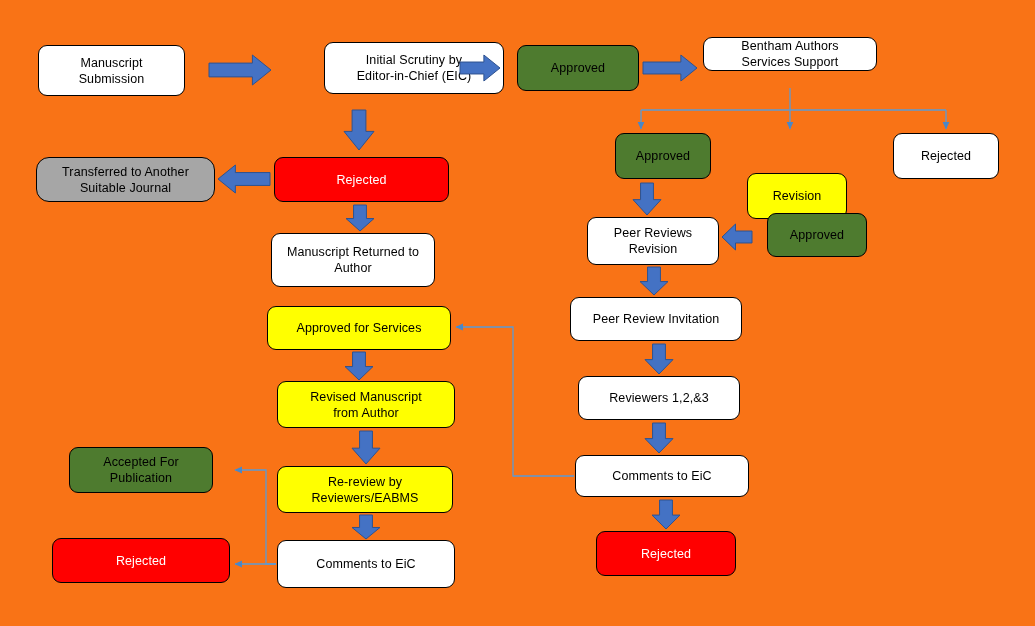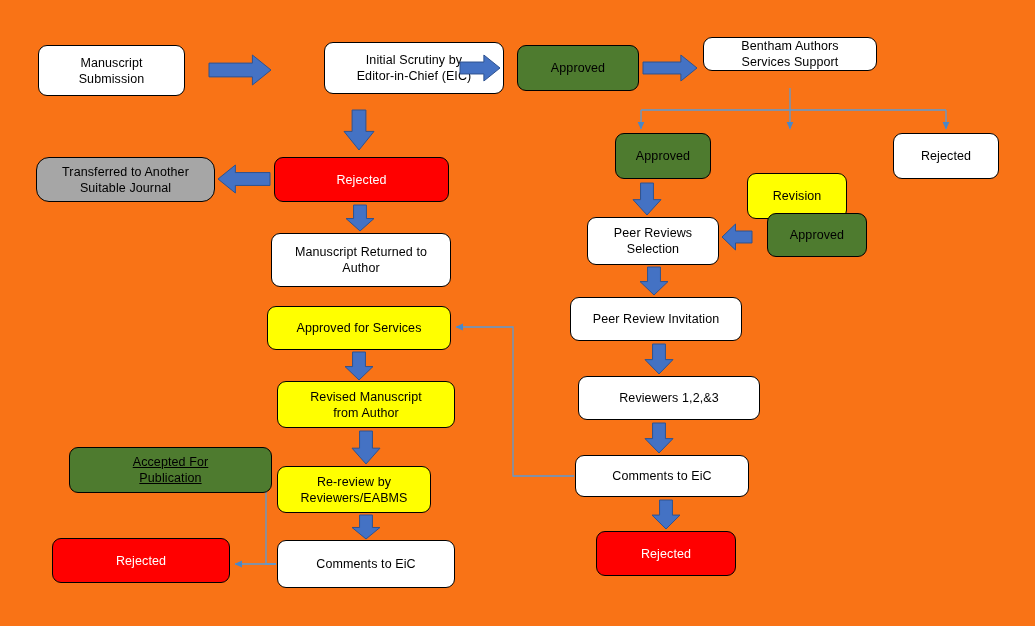--- a/index.html
+++ b/index.html
@@ -95,34 +95,34 @@
 Editor-in-Chief  (EIC)</div>
       <div class="node rounded fill-green" style="left: 500px; top: 45px; width: 122px; height: 46px;">Approved</div>
       <div class="node rounded fill-white" style="left: 703px; top: 37px; width: 174px; height: 34px;">Bentham Authors
 Services  Support</div>
       <div class="node rounded fill-green" style="left: 598px; top: 133px; width: 96px; height: 46px;">Approved</div>
       <div class="node rounded fill-yellow" style="left: 747px; top: 133px; width: 100px; height: 46px; margin-top: 40px;">Revision</div>
       <div class="node rounded fill-white" style="left: 893px; top: 133px; width: 106px; height: 46px;">Rejected</div>
       <div class="node rounded fill-red" style="left: 274px; top: 157px; width: 175px; height: 45px;">Rejected</div>
       <div class="node sharp fill-gray" style="left: 36px; top: 157px; width: 179px; height: 45px; border-radius: 13px;">Transferred  to Another
 Suitable Journal</div>
-      <div class="node rounded fill-white" style="left: 271px; top: 233px; width: 180px; height: 54px;">Manuscript Returned to
+      <div class="node rounded fill-white" style="left: 271px; top: 233px; width: 164px; height: 54px;">Manuscript Returned to
 Author</div>
       <div class="node rounded fill-white" style="left: 587px; top: 217px; width: 132px; height: 48px;">Peer Reviews
-Selection</div>
+Revision</div>
       <div class="node rounded fill-green" style="left: 750px; top: 213px; width: 100px; height: 44px;">Approved</div>
       <div class="node rounded fill-white" style="left: 570px; top: 297px; width: 172px; height: 44px; border-radius: 9px;">Peer Review Invitation</div>
       <div class="node rounded fill-yellow" style="left: 267px; top: 306px; width: 184px; height: 44px;">Approved  for Services</div>
-      <div class="node rounded fill-white" style="left: 578px; top: 376px; width: 182px; height: 44px;">Reviewers  1,2,&amp;3</div>
+      <div class="node rounded fill-white" style="left: 578px; top: 376px; width: 162px; height: 44px;">Reviewers  1,2,&amp;3</div>
       <div class="node rounded fill-yellow" style="left: 277px; top: 381px; width: 178px; height: 47px;">Revised  Manuscript
 from Author</div>
       <div class="node rounded fill-white" style="left: 575px; top: 455px; width: 174px; height: 42px;">Comments to EiC</div>
-      <div class="node rounded fill-green" style="left: 52px; top: 447px; width: 203px; height: 46px; text-decoration: underline;">Accepted For
+      <div class="node rounded fill-green" style="left: 52px; top: 447px; width: 144px; height: 46px;">Accepted For
 Publication</div>
-      <div class="node rounded fill-yellow" style="left: 277px; top: 466px; width: 154px; height: 47px;">Re-review  by
+      <div class="node rounded fill-yellow" style="left: 277px; top: 466px; width: 176px; height: 47px;">Re-review  by
 Reviewers/EABMS</div>
       <div class="node rounded fill-red" style="left: 596px; top: 531px; width: 140px; height: 45px;">Rejected</div>
       <div class="node rounded fill-red" style="left: 52px; top: 538px; width: 178px; height: 45px;">Rejected</div>
       <div class="node rounded fill-white" style="left: 277px; top: 540px; width: 178px; height: 48px;">Comments to EiC</div>
     </div>
   <div id="arrows-layer">
       <div class="blockarrow" style="left: 209px; top: 55px; width: 62px; height: 30px;">
         <svg width="62" height="30" viewBox="0 0 62 30">
           <path d="M0,8.1 L43.4,8.1 L43.4,0 L62,15 L43.4,30 L43.4,21.9 L0,21.9 Z" fill="#4472C4" stroke="#2F528F" stroke-width="1" stroke-linejoin="miter"></path>
         </svg>

